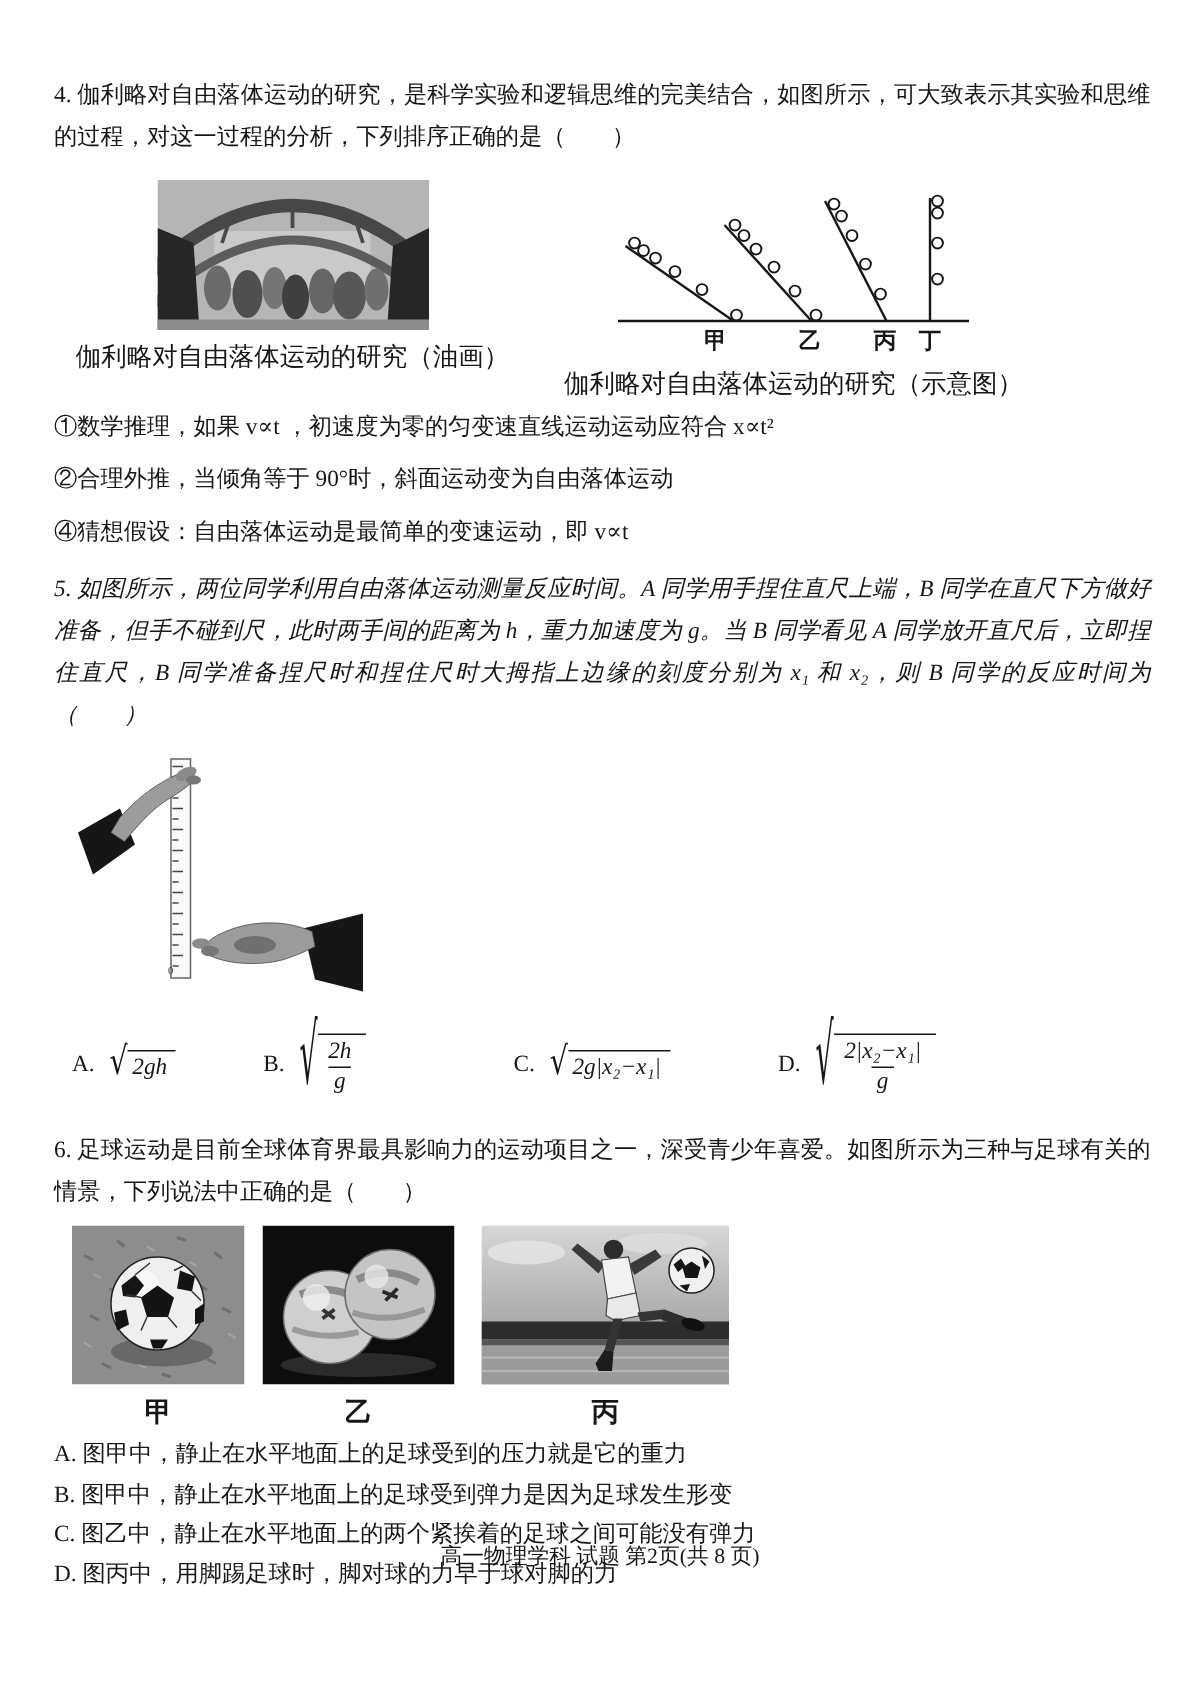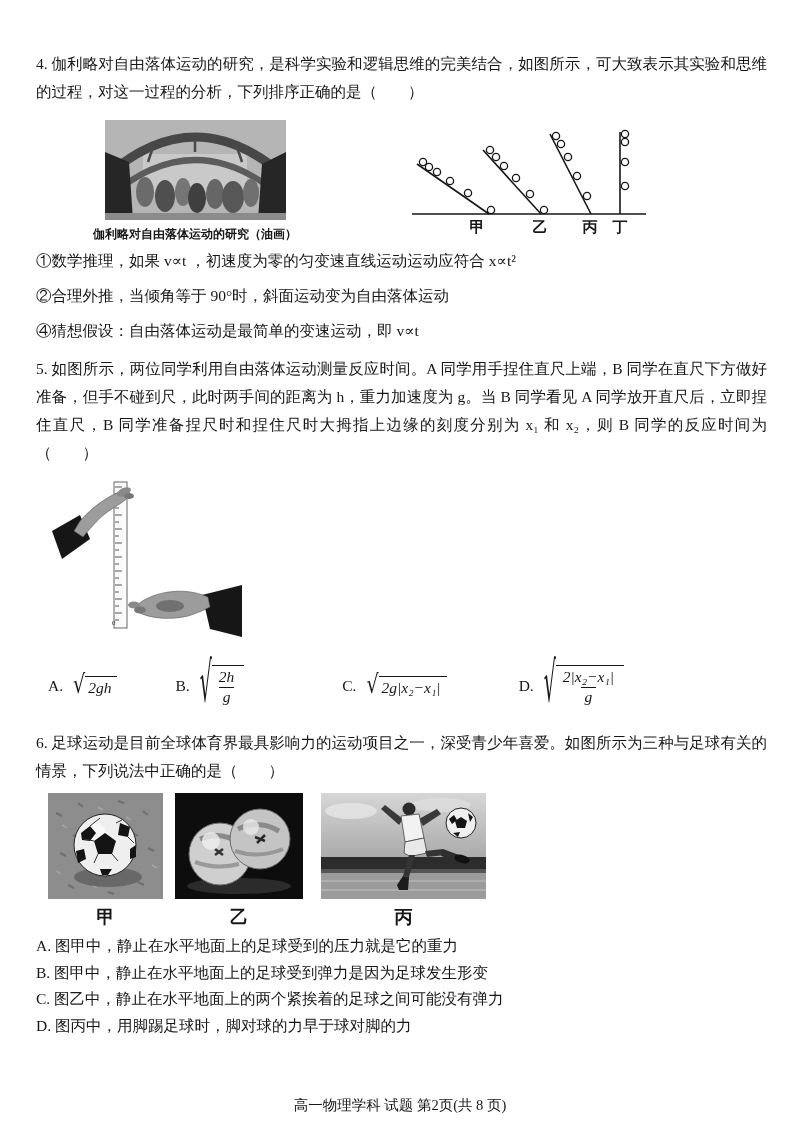--- a/index.html
+++ b/index.html
@@ -9,31 +9,31 @@
     font-family:"Liberation Serif","DejaVu Serif",serif;
     color:#161616; font-size:15.5px;
   }
   .page { padding:50px 33px 0 36px; }
   p.stem { line-height:28px; text-align:justify; }
   
   .fig-row { display:flex; margin-top:14px; }
   .figure { display:flex; flex-direction:column; align-items:center; }
   .fig-left { width:300px; margin-left:9px; }
   .fig-right { width:302px; margin-left:33px; }
-  .caption { margin-top:6px; font-weight:700; font-size:12px; white-space:nowrap; }
+  .caption { margin-top:6px; font-weight:400; font-size:17px; white-space:nowrap; }
   
   .statements { margin-top:4px; }
   .statements p { line-height:28px; margin-bottom:7px; }
   .opt-row { display:flex; margin:6px 0 0 12px; line-height:26px; }
   .opt-row .opt { display:inline-flex; gap:8px; }
   .q4opts .opt:nth-child(1){ width:185px; }
   .q4opts .opt:nth-child(2){ width:187px; }
   .q4opts .opt:nth-child(3){ width:180px; }
   
-  .q5-stem { margin-top:10px; }
+  .q5-stem { margin-top:10px;font-style:italic; }
   .ruler-fig { margin:12px 0 0 14px; }
   .q5opts { display:flex; align-items:center; margin:14px 0 0 12px; min-height:62px; }
   .q5opts .opt { display:inline-flex; align-items:center; gap:10px; }
   .q5opts .opt-a { margin-right:58px; }
   .q5opts .opt-b { margin-right:98px; }
   .q5opts .opt-c { margin-right:72px; }
   .sqrt { display:inline-flex; align-items:flex-end; }
   .sqrt .rad { display:inline-block; font-family:"DejaVu Sans",sans-serif; font-size:19px; line-height:1; transform-origin:50% 92%; }
   .sqrt.simple .rad { transform:scaleY(1.35); }
   .sqrt.tall .rad { transform:scaleY(2.9); }
@@ -42,21 +42,21 @@
   .frac .den { border-top:1.4px solid #161616; padding:0 4px; }
   .frac .num { padding:0 4px; }
   
   .q6-stem { margin-top:12px; }
   .photo-row { display:flex; margin:8px 0 0 12px; gap:12px; }
   .photo-fig { display:flex; flex-direction:column; align-items:center; }
   .photo-fig:nth-child(3){ margin-left:6px; }
   .photo-label { margin-top:6px; font-weight:600; font-size:18px; }
   .q6opts { margin-top:4px; }
   .q6opts p { line-height:26.5px; }
-  .footer { position:absolute; left:0; right:0; top:1096px; text-align:center; font-size:14.5px; }
+  .footer { position:absolute; left:0; right:0; top:1028px; text-align:center; font-size:14.5px; }
   svg { display:block; }
 </style>
 </head>
 <body>
 
 <div class="page">
 
   <section>
     <p class="stem">4.  伽利略对自由落体运动的研究，是科学实验和逻辑思维的完美结合，如图所示，可大致表示其实验和思维的过程，对这一过程的分析，下列排序正确的是（　　）</p>
 
@@ -122,20 +122,21 @@
             <circle cx="221" cy="42" r="3.6"></circle>
               <circle cx="221" cy="66" r="3.6"></circle>
           </g>
           <g font-size="15" font-weight="600" text-anchor="middle" fill="#161616">
             <text x="73" y="112">甲</text>
             <text x="136" y="112">乙</text>
             <text x="186" y="112">丙</text>
             <text x="216" y="112">丁</text>
           </g>
         </svg>
+        <div class="caption">伽利略对自由落体运动的研究（示意图）</div>
       </div>
     </div>
 
     <div class="statements">
       <p>①数学推理，如果 v∝t ，初速度为零的匀变速直线运动运动应符合 x∝t²</p>
       <p>②合理外推，当倾角等于 90°时，斜面运动变为自由落体运动</p>
       <p>④猜想假设：自由落体运动是最简单的变速运动，即 v∝t</p>
     </div>
 
   </section>

